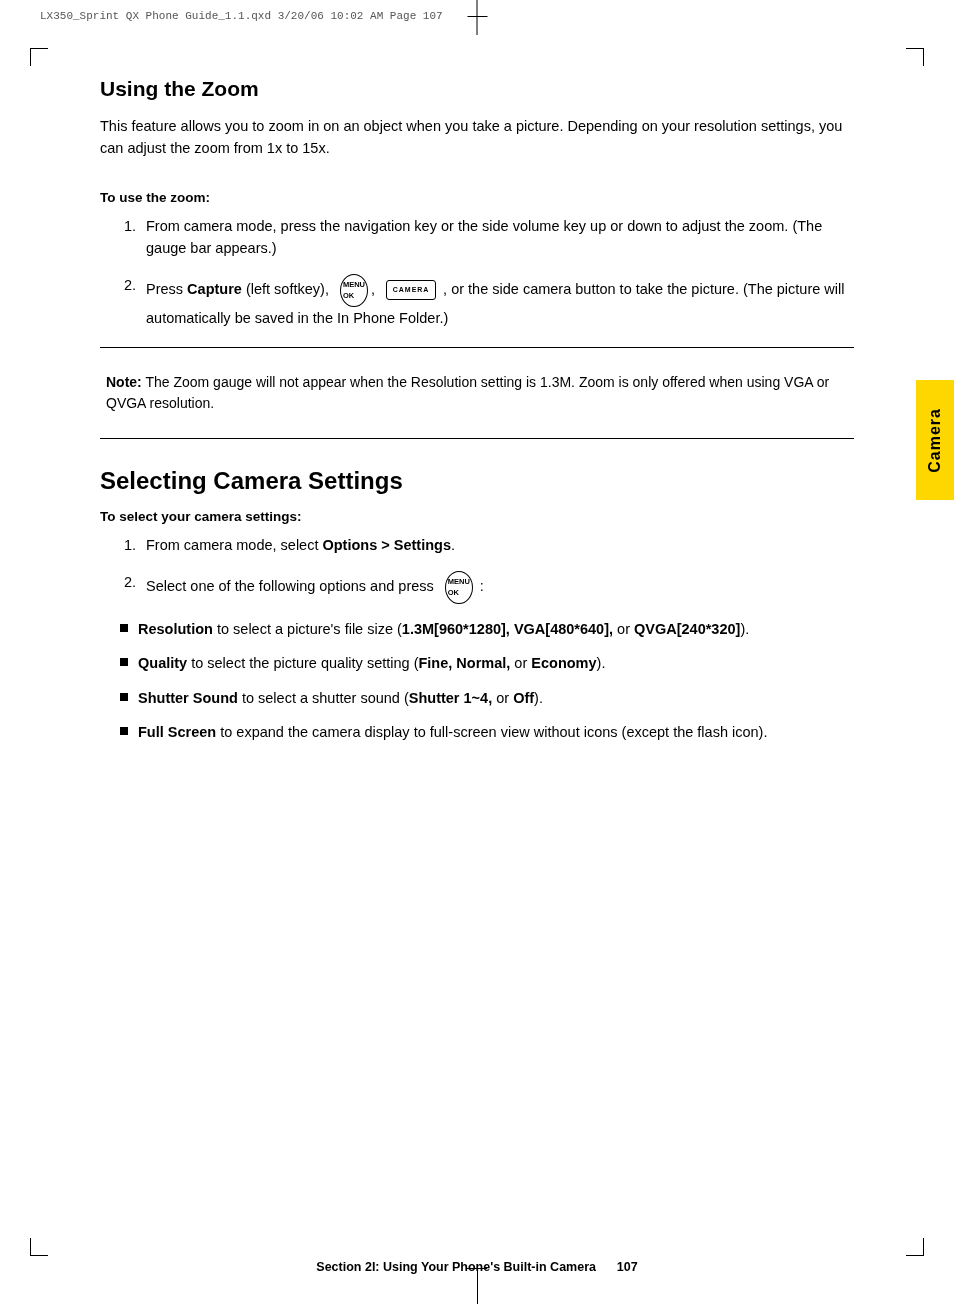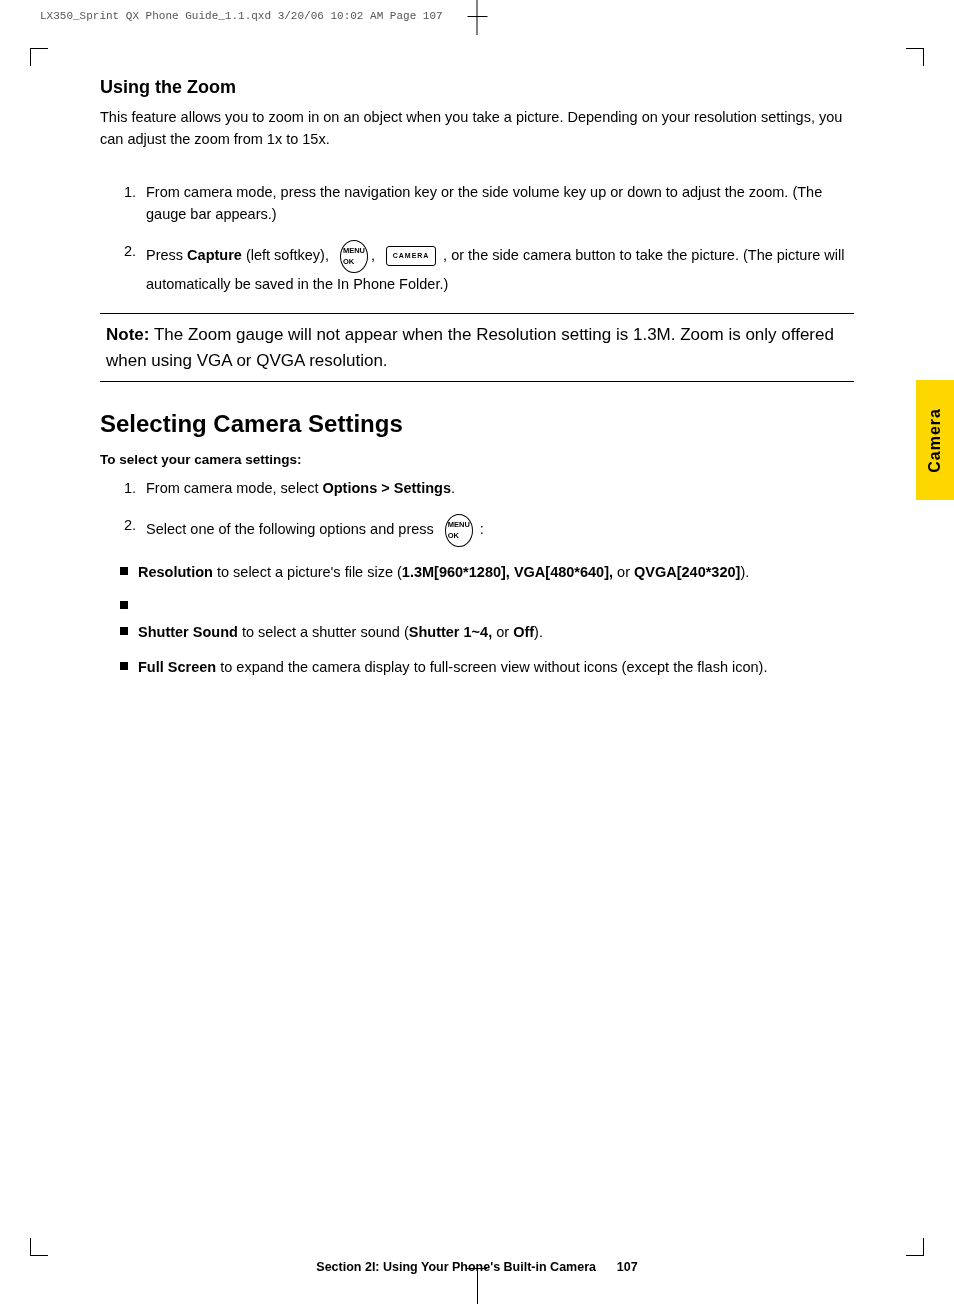--- a/index.html
+++ b/index.html
@@ -58,23 +58,23 @@
     }
     .crosshair-bottom .h-line { width: 20px; height: 1px; background: #000; }
     .crosshair-bottom .v-line { width: 1px; height: 35px; background: #000; }
 
     .main-content {
       padding: 55px 100px 80px 100px;
       position: relative;
     }
 
     .section-title {
-      font-size: 18px;
-      font-weight: bold;
-      margin-bottom: 8px;
+      font-size: 21px;
+      font-weight: bold;
+      margin-bottom: 14px;
       font-family: Arial, Helvetica, sans-serif;
     }
 
     .section-title-large {
       font-size: 24px;
       font-weight: bold;
       margin-bottom: 14px;
       font-family: Arial, Helvetica, sans-serif;
     }
 
@@ -116,23 +116,23 @@
       margin-right: 10px;
     }
 
     .step-content {
       flex: 1;
     }
 
     .note-box {
       border-top: 1.5px solid #000;
       border-bottom: 1.5px solid #000;
-      padding: 8px 6px;
+      padding: 24px 6px;
       margin: 18px 0 28px 0;
-      font-size: 17px;
+      font-size: 14px;
       line-height: 1.5;
     }
 
     .note-box .note-label {
       font-weight: bold;
     }
 
     .bullet-list {
       list-style: none;
       padding-left: 20px;
@@ -248,20 +248,21 @@
   <span class="side-tab-text">Camera</span>
 </div>
 
 <div class="main-content">
 
   <div>
     <h2 class="section-title">Using the Zoom</h2>
 
     <p class="body-text">This feature allows you to zoom in on an object when you take a picture. Depending on your resolution settings, you can adjust the zoom from 1x to 15x.</p>
 
+    <p class="instruction-label">To use the zoom:</p>
 
     <ol class="steps-list">
       <li>
         <span class="step-num">1.</span>
         <span class="step-content">
           From camera mode, press the navigation key or the side volume key up or down to adjust the zoom. (The gauge bar appears.)
         </span>
       </li>
       <li>
         <span class="step-num">2.</span>
@@ -303,20 +304,23 @@
 
     <ul class="bullet-list">
       <li>
         <span class="bullet-square"></span>
         <span>
           <b>Resolution</b> to select a picture's file size (<b>1.3M[960*1280], VGA[480*640],</b> or <b>QVGA[240*320]</b>).
         </span>
       </li>
       <li>
         <span class="bullet-square"></span>
+        <span>
+          <b>Quality</b> to select the picture quality setting (<b>Fine, Normal,</b> or <b>Economy</b>).
+        </span>
       </li>
       <li>
         <span class="bullet-square"></span>
         <span>
           <b>Shutter Sound</b> to select a shutter sound (<b>Shutter 1~4,</b> or <b>Off</b>).
         </span>
       </li>
       <li>
         <span class="bullet-square"></span>
         <span>

